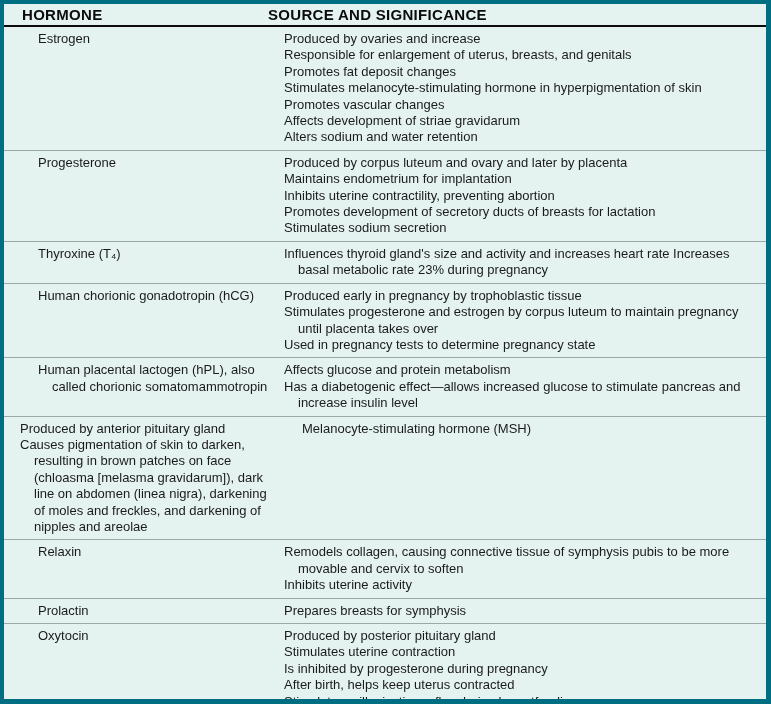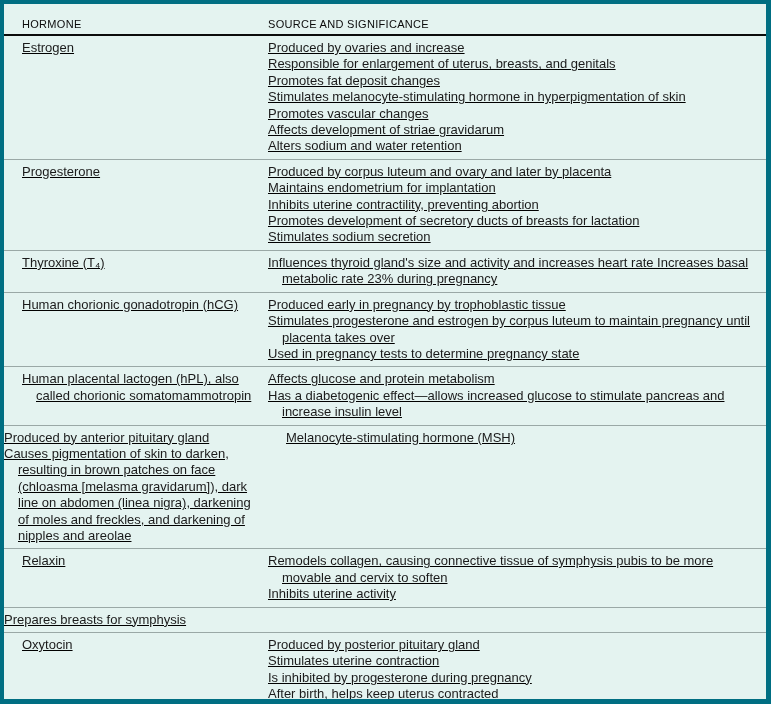--- a/index.html
+++ b/index.html
@@ -18,33 +18,31 @@
     background: #e4f3f0;
     overflow: hidden;
   }
   .hdr-row {
     display: grid;
     grid-template-columns: 264px 1fr;
     border-bottom: 2px solid #0b0b0b;
     padding: 4px 0 3px 0;
   }
   .hdr-cell {
-    font-size: 11px;
-    font-weight: normal;
+    font-size: 15px;
+    font-weight: bold;
     letter-spacing: 0.3px;
     color: #0b0b0b;
     line-height: 14px;
-    margin-top: 9px;
   }
   .hdr-cell.c1 { padding-left: 18px; }
   .body-row {
     display: grid;
     grid-template-columns: 264px 1fr;
-    padding: 4px 0 4px 0;
-    text-decoration: underline;
+    padding: 4px 0 4px 16px;
   }
   .body-row + .body-row {
     border-top: 1px solid #9aa8a6;
   }
   .cell {
     font-size: 13px;
     line-height: 16.4px;
     color: #1b1b1b;
   }
   .cell.hormone {
@@ -142,20 +140,23 @@
     <div class="cell hormone">
       <div class="hname">Relaxin</div>
     </div>
     <div class="cell items">
           <div class="item">Remodels collagen, causing connective tissue of symphysis pubis to be more movable and cervix to soften</div>
           <div class="item">Inhibits uterine activity</div>
         </div>
   </div>
 
   <div class="body-row">
+    <div class="cell hormone">
+      <div class="hname">Prolactin</div>
+    </div>
     <div class="cell items">
           <div class="item">Prepares breasts for symphysis</div>
         </div>
   </div>
 
   <div class="body-row">
     <div class="cell hormone">
       <div class="hname">Oxytocin</div>
     </div>
     <div class="cell items">

